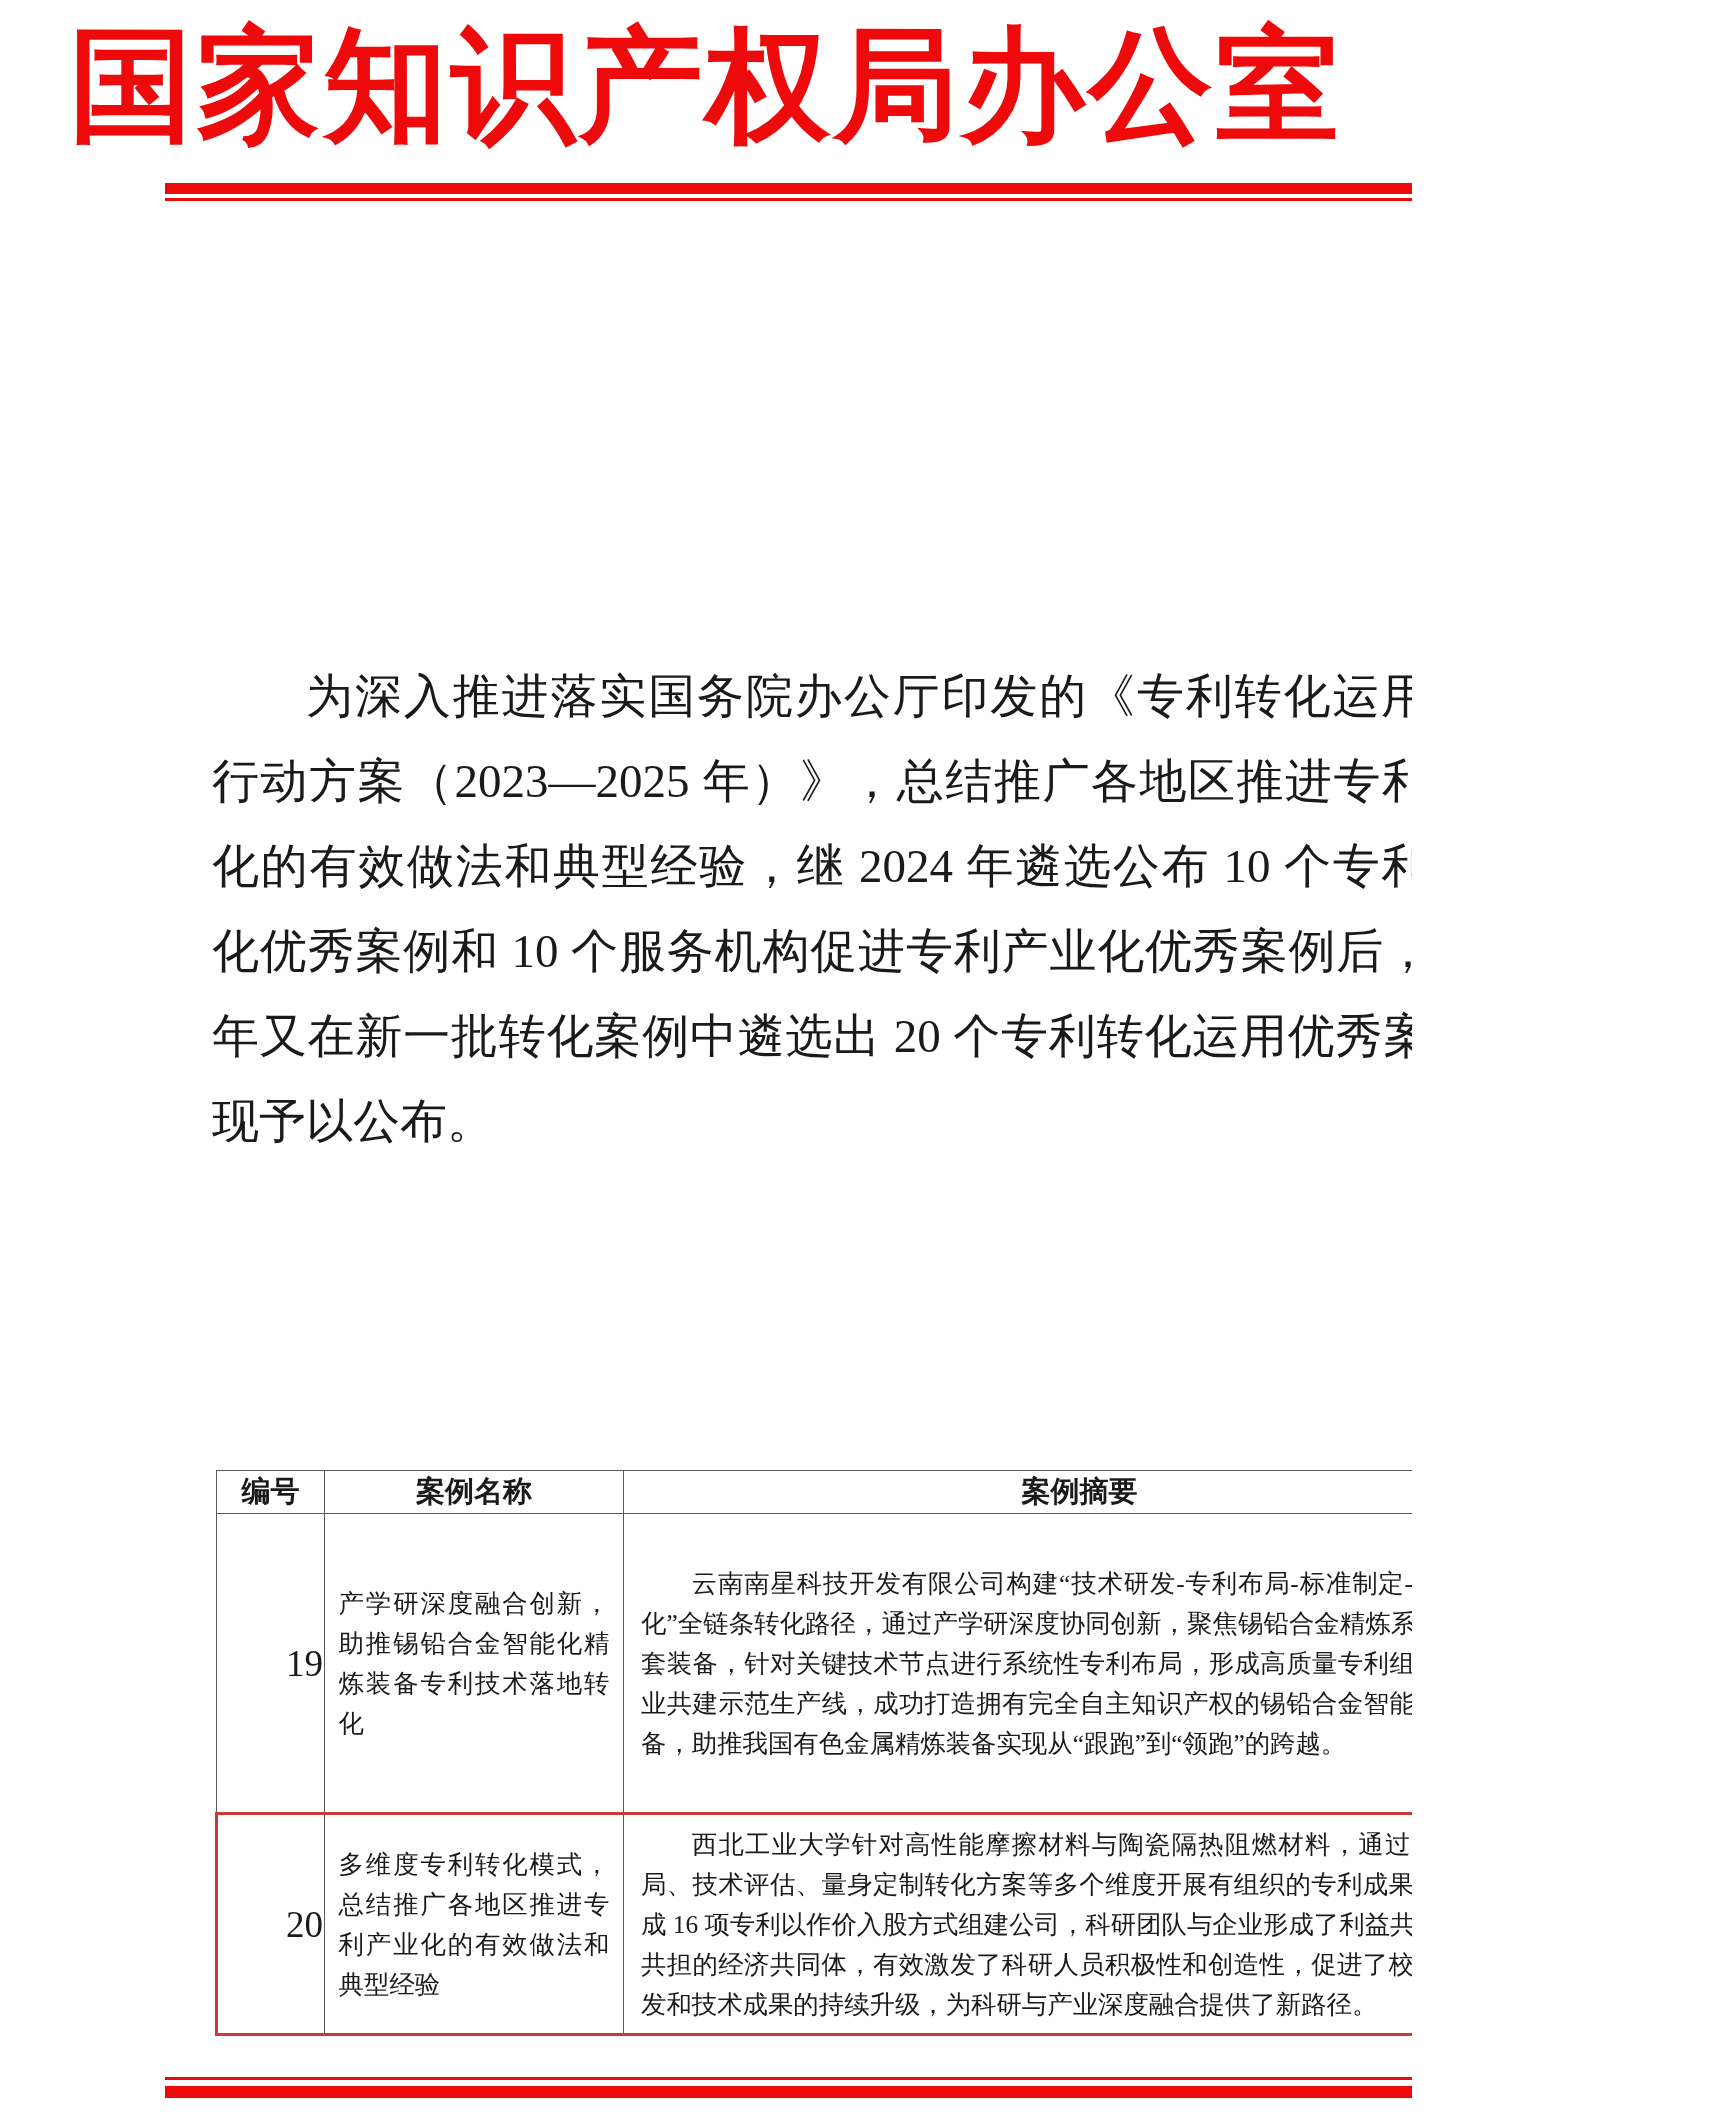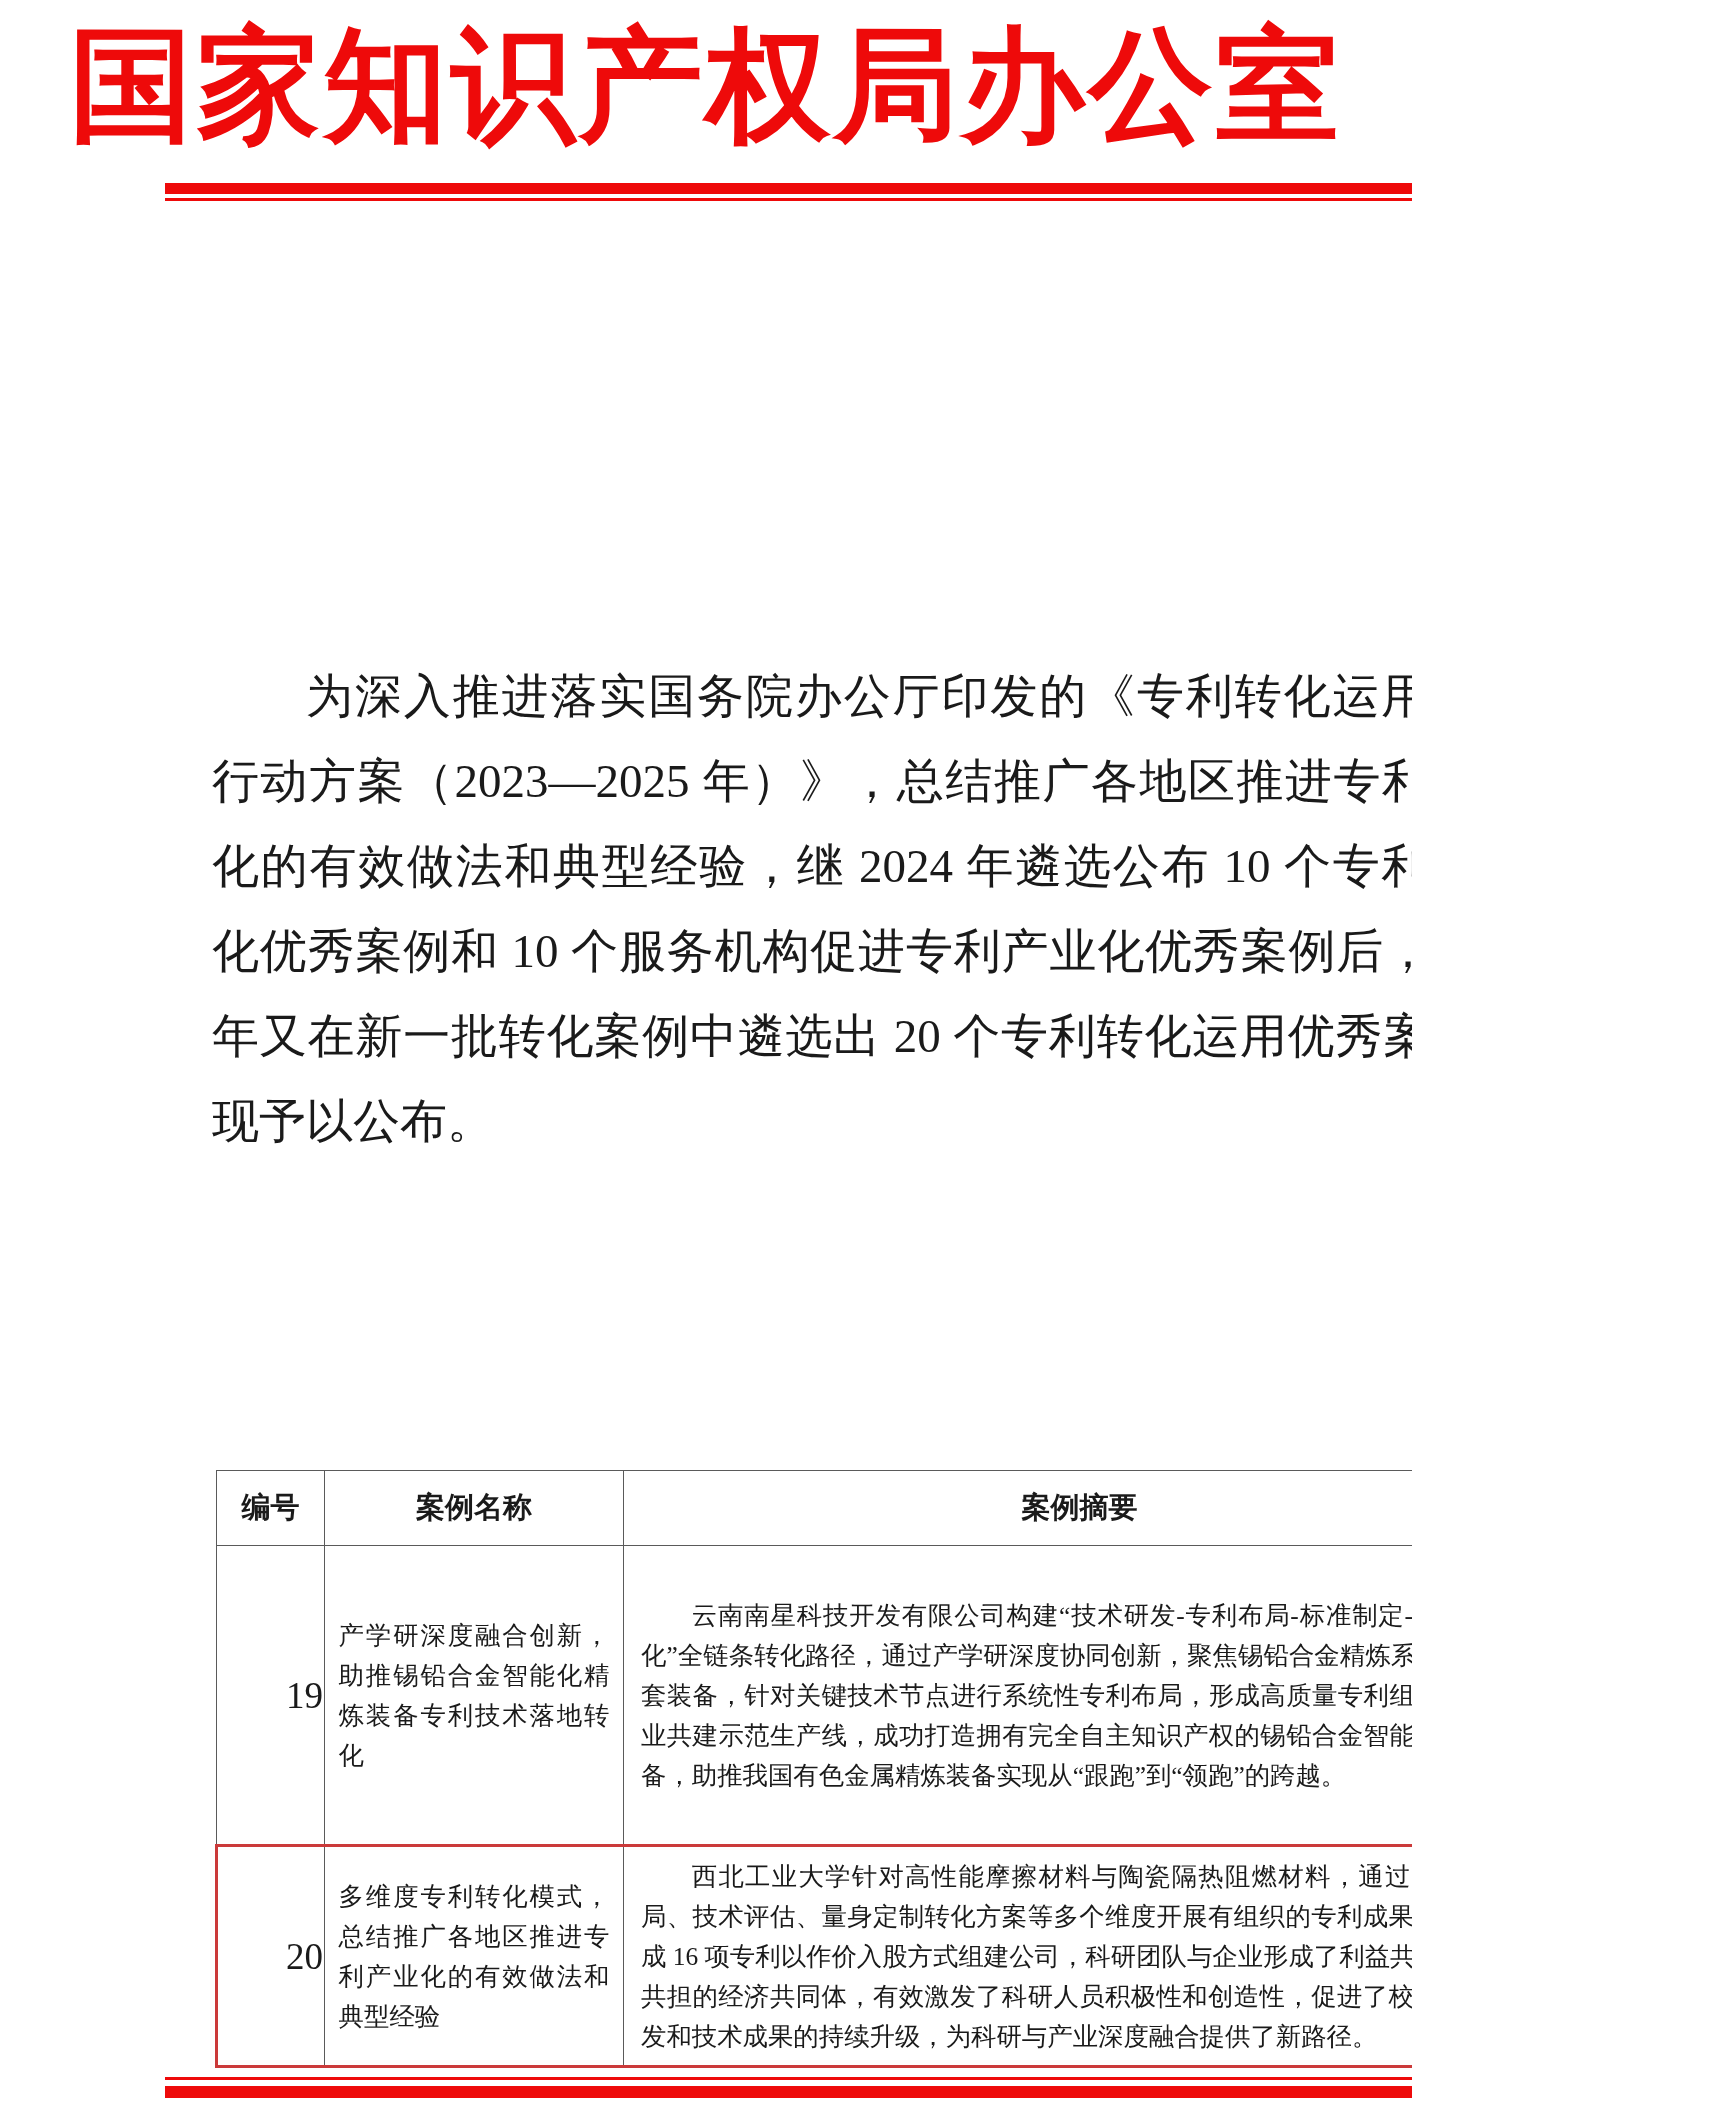--- a/index.html
+++ b/index.html
@@ -60,21 +60,21 @@
   .case-table col.c-sum  { width:912px; }
   .case-table th, .case-table td {
     border:1.7px solid #5a5a5a;
     vertical-align:middle;
     overflow:hidden;
   }
   .case-table th {
     height:42px;
     font-size:29px; font-weight:bold;
     text-align:center;
-    padding:16px;
+    padding:0;
   }
   tr.row-19 td { height:288px; }
   tr.row-20 td { height:208px; }
   td.cell-id {
     text-align:right;
     font-size:37px;
   }
   td.cell-name {
     padding:5.1px 13.6px;
     font-size:25.4px; line-height:40px;

